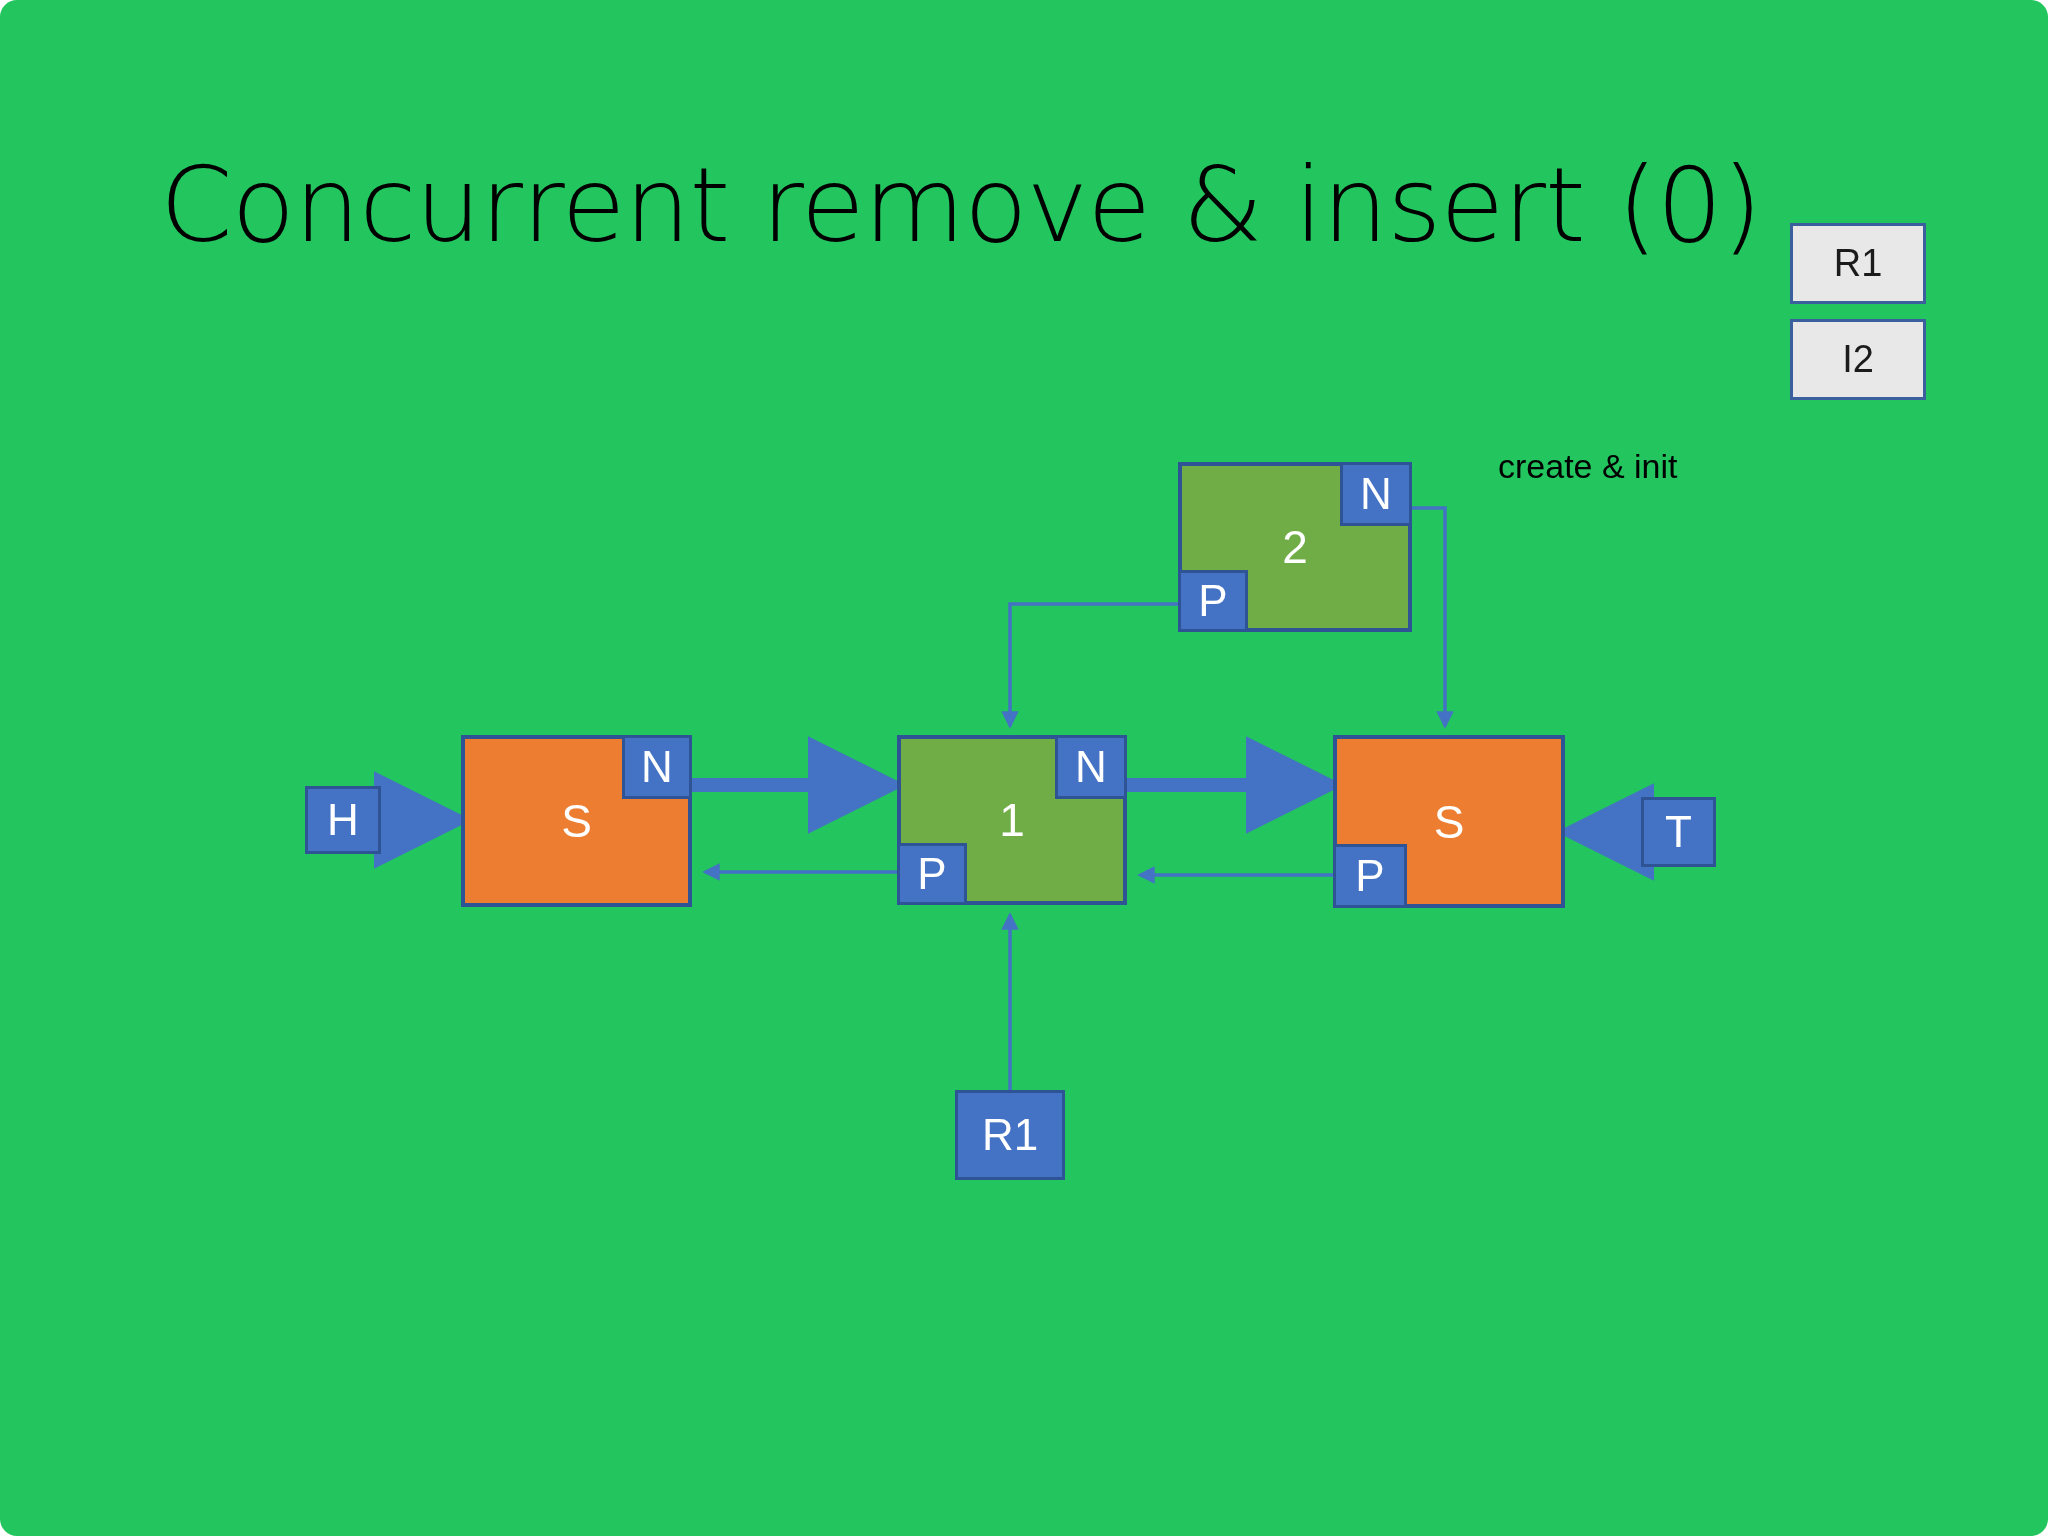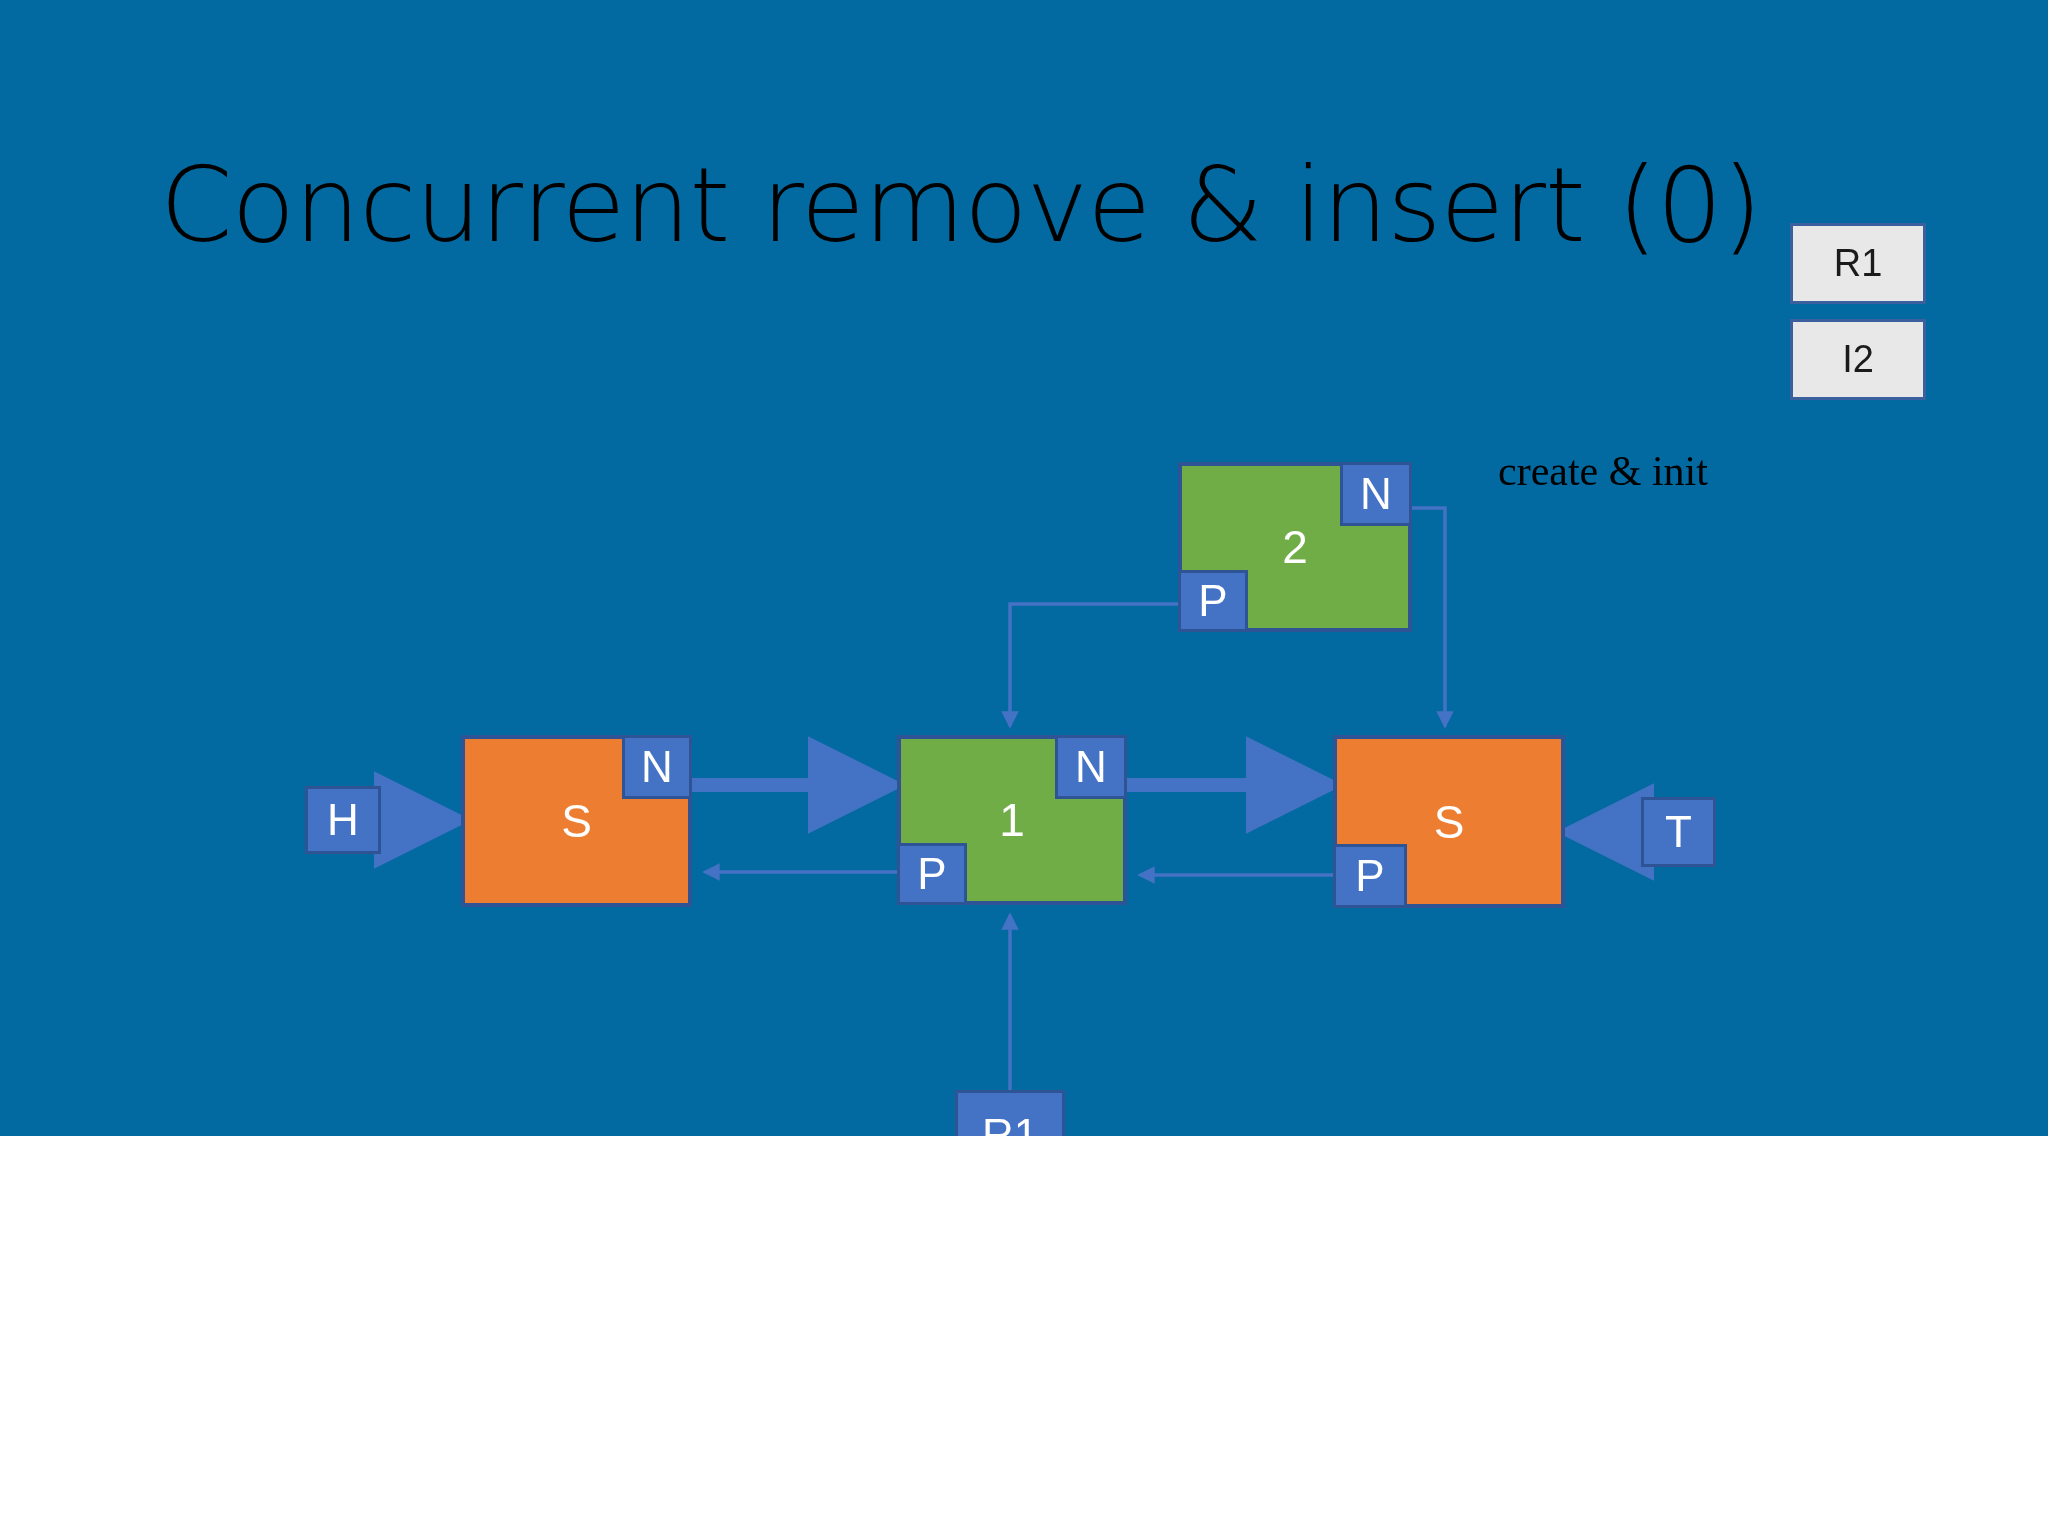--- a/index.html
+++ b/index.html
@@ -3,24 +3,25 @@
 <meta charset="utf-8">
 <style>
   html, body {
     margin: 0;
     padding: 0;
     background: #ffffff;
   }
   #slide {
     position: relative;
     width: 2048px;
-    height: 1136px;
-    background: #0369a1;
+    height: 1536px;
+    background: #22c55e;
     overflow: hidden;
     font-family: "Liberation Sans", sans-serif;
+    border-radius: 17px;
   }
 
   
   #slide-title {
     position: absolute;
     left: 160px;
     top: 145px;
     width: 1620px;
     height: 120px;
     font-family: "DejaVu Sans", sans-serif;
@@ -106,22 +107,22 @@
     justify-content: center;
     color: #ffffff;
     font-size: 44px;
     font-family: "Liberation Sans", sans-serif;
   }
 
   
   .annotation {
     position: absolute;
     color: #000000;
-    font-size: 42px;
-    font-family: Liberation Serif, serif;
+    font-size: 34px;
+    font-family: Liberation Sans, sans-serif;
     white-space: nowrap;
   }
 
   
   #connectors {
     position: absolute;
     left: 0; top: 0;
     width: 2048px;
     height: 1536px;
     pointer-events: none;

